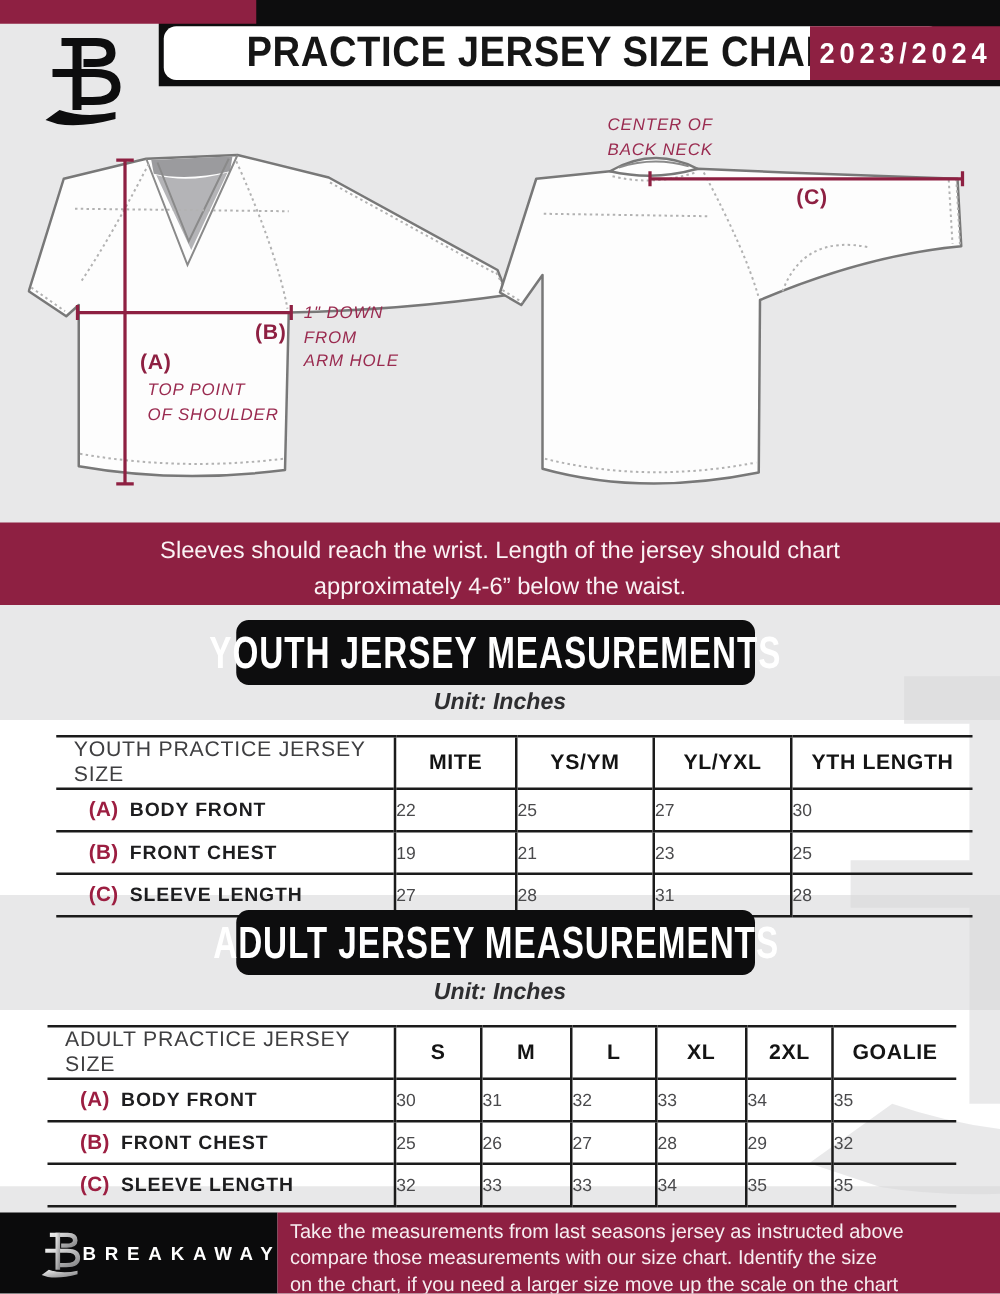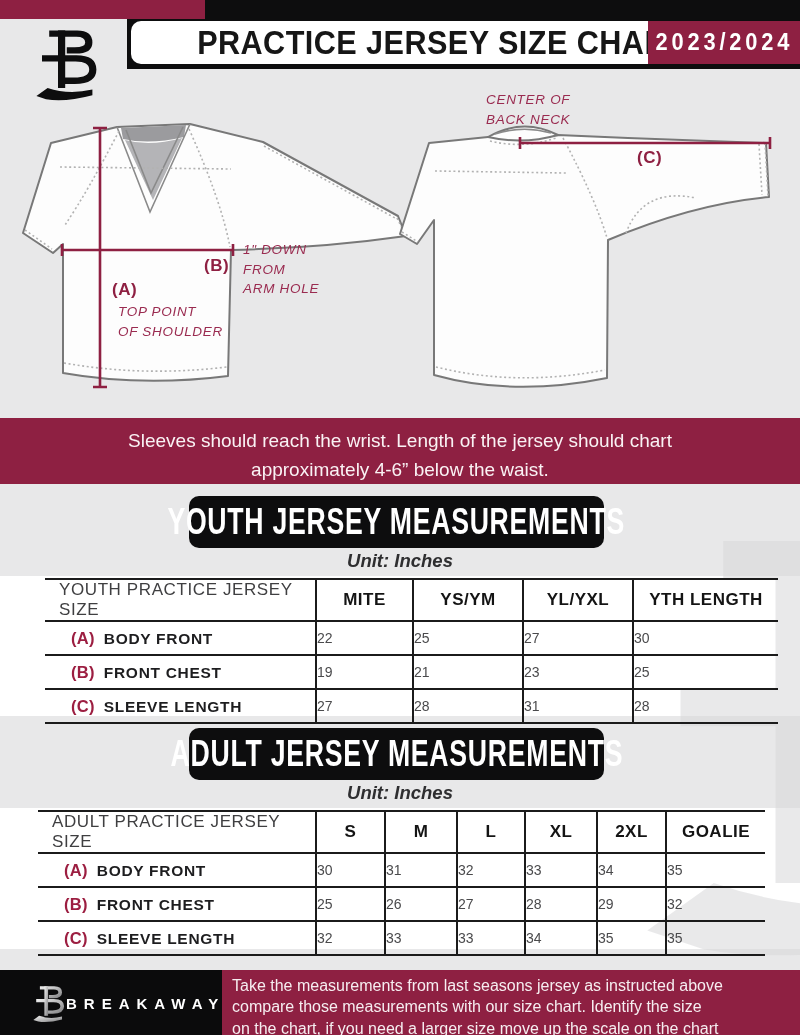--- a/index.html
+++ b/index.html
@@ -38,21 +38,21 @@
   .band-youth{top:576px;height:140px;}
   .band-adult{top:808px;height:141px;}
   .sec-head{left:189px;width:415px;height:52px;background:#0d0d0e;border-radius:10px;
             display:flex;align-items:center;justify-content:center;}
   .sec-head span{color:#fff;font-weight:bold;font-size:36px;letter-spacing:1px;
                  white-space:nowrap;transform:scaleX(.74);}
   .unit{left:0;width:800px;text-align:center;font-size:18.5px;font-weight:bold;
         font-style:italic;color:#2e2e30;}
 
   
-  table{border-collapse:collapse;table-layout:fixed;width:100%;background:transparent;}
+  table{border-collapse:collapse;table-layout:fixed;width:100%;background:transparent;margin-top:10px;}
   tr.hd{height:32px;}
   tr.dr{height:34px;}
   th,td{padding:0;border-top:2.4px solid #1b1b1b;}
   tr.last td{border-bottom:2.8px solid #1b1b1b;}
   .vln{border-left:2.2px solid #1b1b1b;}
   th.size-lbl{text-align:left;padding-left:14px;font-weight:400;color:#3f3f41;
               font-size:17px;letter-spacing:.6px;}
   th.col{font-size:17px;color:#141414;letter-spacing:.5px;}
   td.rl{text-align:left;padding-left:26px;white-space:nowrap;}
   td.rl .k{color:#9c1e41;font-weight:bold;font-size:16.5px;letter-spacing:.3px;}

